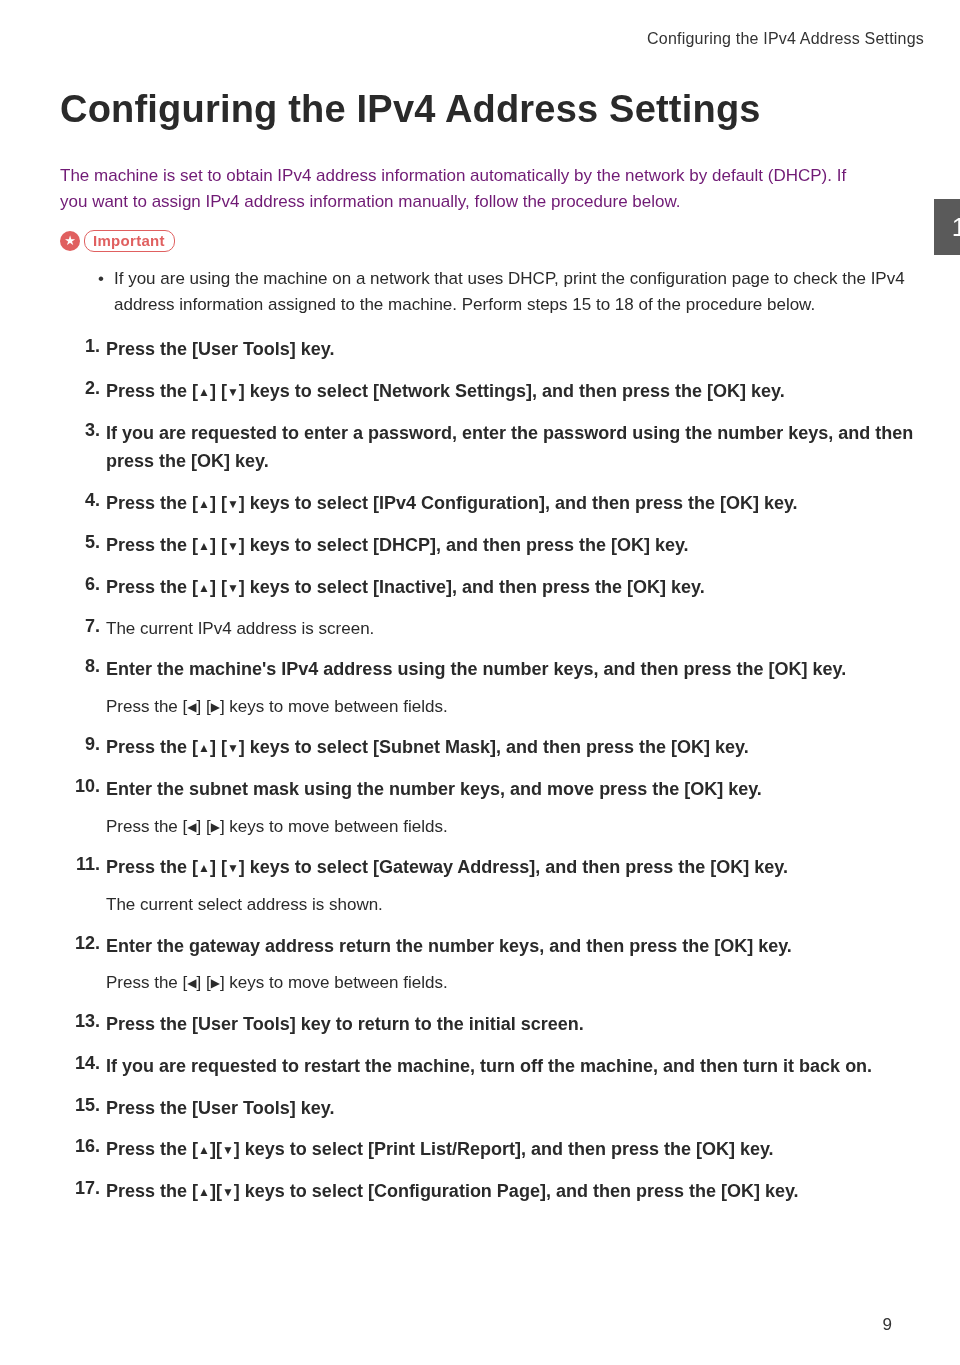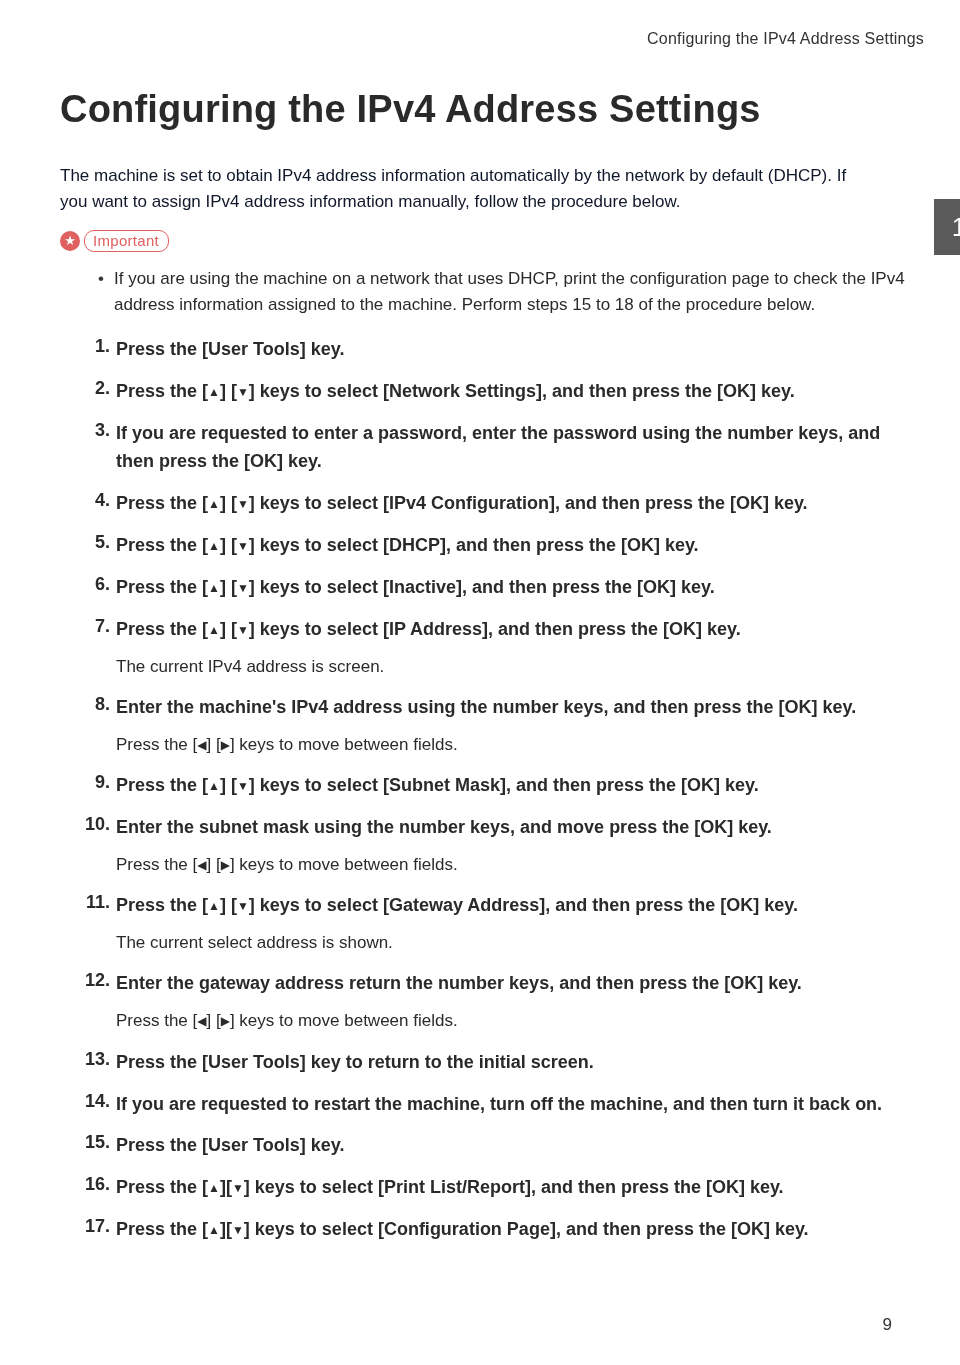--- a/index.html
+++ b/index.html
@@ -33,21 +33,21 @@
     margin-bottom: 22px;
     letter-spacing: 0.2px;
   }
   .intro-row {
     position: relative;
     padding-right: 70px;
   }
   .intro {
     font-size: 17px;
     line-height: 1.55;
-    color: #0f172a;
+    color: #701a75;
     margin-bottom: 14px;
     margin-top: 32px;
   }
   .side-tab {
     position: absolute;
     right: -60px;
     top: 36px;
     width: 50px;
     height: 56px;
     background: #5a5a5a;
@@ -72,21 +72,21 @@
     align-items: center;
     justify-content: center;
     color: #fff;
     font-size: 13px;
     line-height: 1;
   }
   .important-label {
     border: 1.6px solid #e06060;
     color: #e06060;
     font-size: 15px;
-    font-weight: 400;
+    font-weight: 700;
     padding: 1px 9px 2px 8px;
     border-radius: 10px;
     letter-spacing: 0.3px;
   }
   .bullet-block {
     margin: 0 0 18px 38px;
     font-size: 17px;
     line-height: 1.55;
     position: relative;
     padding-left: 16px;
@@ -94,21 +94,21 @@
   .bullet-block::before {
     content: "•";
     position: absolute;
     left: 0;
     top: 0;
     color: #333;
   }
   ol.steps {
     counter-reset: step;
     list-style: none;
-    margin: 18px;
+    margin: 8px;
     padding: 0;
   }
   ol.steps > li {
     counter-increment: step;
     position: relative;
     padding-left: 38px;
     margin-bottom: 14px;
   }
   ol.steps > li::before {
     content: counter(step) ".";
@@ -179,21 +179,20 @@
       <li>
         <div class="step-bold">Press the [<span class="key-icon">▲</span>] [<span class="key-icon">▼</span>] keys to select [IPv4 Configuration], and then press the [OK] key.</div>
       </li>
       <li>
         <div class="step-bold">Press the [<span class="key-icon">▲</span>] [<span class="key-icon">▼</span>] keys to select [DHCP], and then press the [OK] key.</div>
       </li>
       <li>
         <div class="step-bold">Press the [<span class="key-icon">▲</span>] [<span class="key-icon">▼</span>] keys to select [Inactive], and then press the [OK] key.</div>
       </li>
       <li>
-        <div class="step-bold">Press the [<span class="key-icon">▲</span>] [<span class="key-icon">▼</span>] keys to select [IP Address], and then press the [OK] key.</div>
         <div class="sub-note">The current IPv4 address is screen.</div>
       </li>
       <li>
         <div class="step-bold">Enter the machine's IPv4 address using the number keys, and then press the [OK] key.</div>
         <div class="sub-note">Press the [<span class="key-icon">◀</span>] [<span class="key-icon">▶</span>] keys to move between fields.</div>
       </li>
       <li>
         <div class="step-bold">Press the [<span class="key-icon">▲</span>] [<span class="key-icon">▼</span>] keys to select [Subnet Mask], and then press the [OK] key.</div>
       </li>
       <li>

